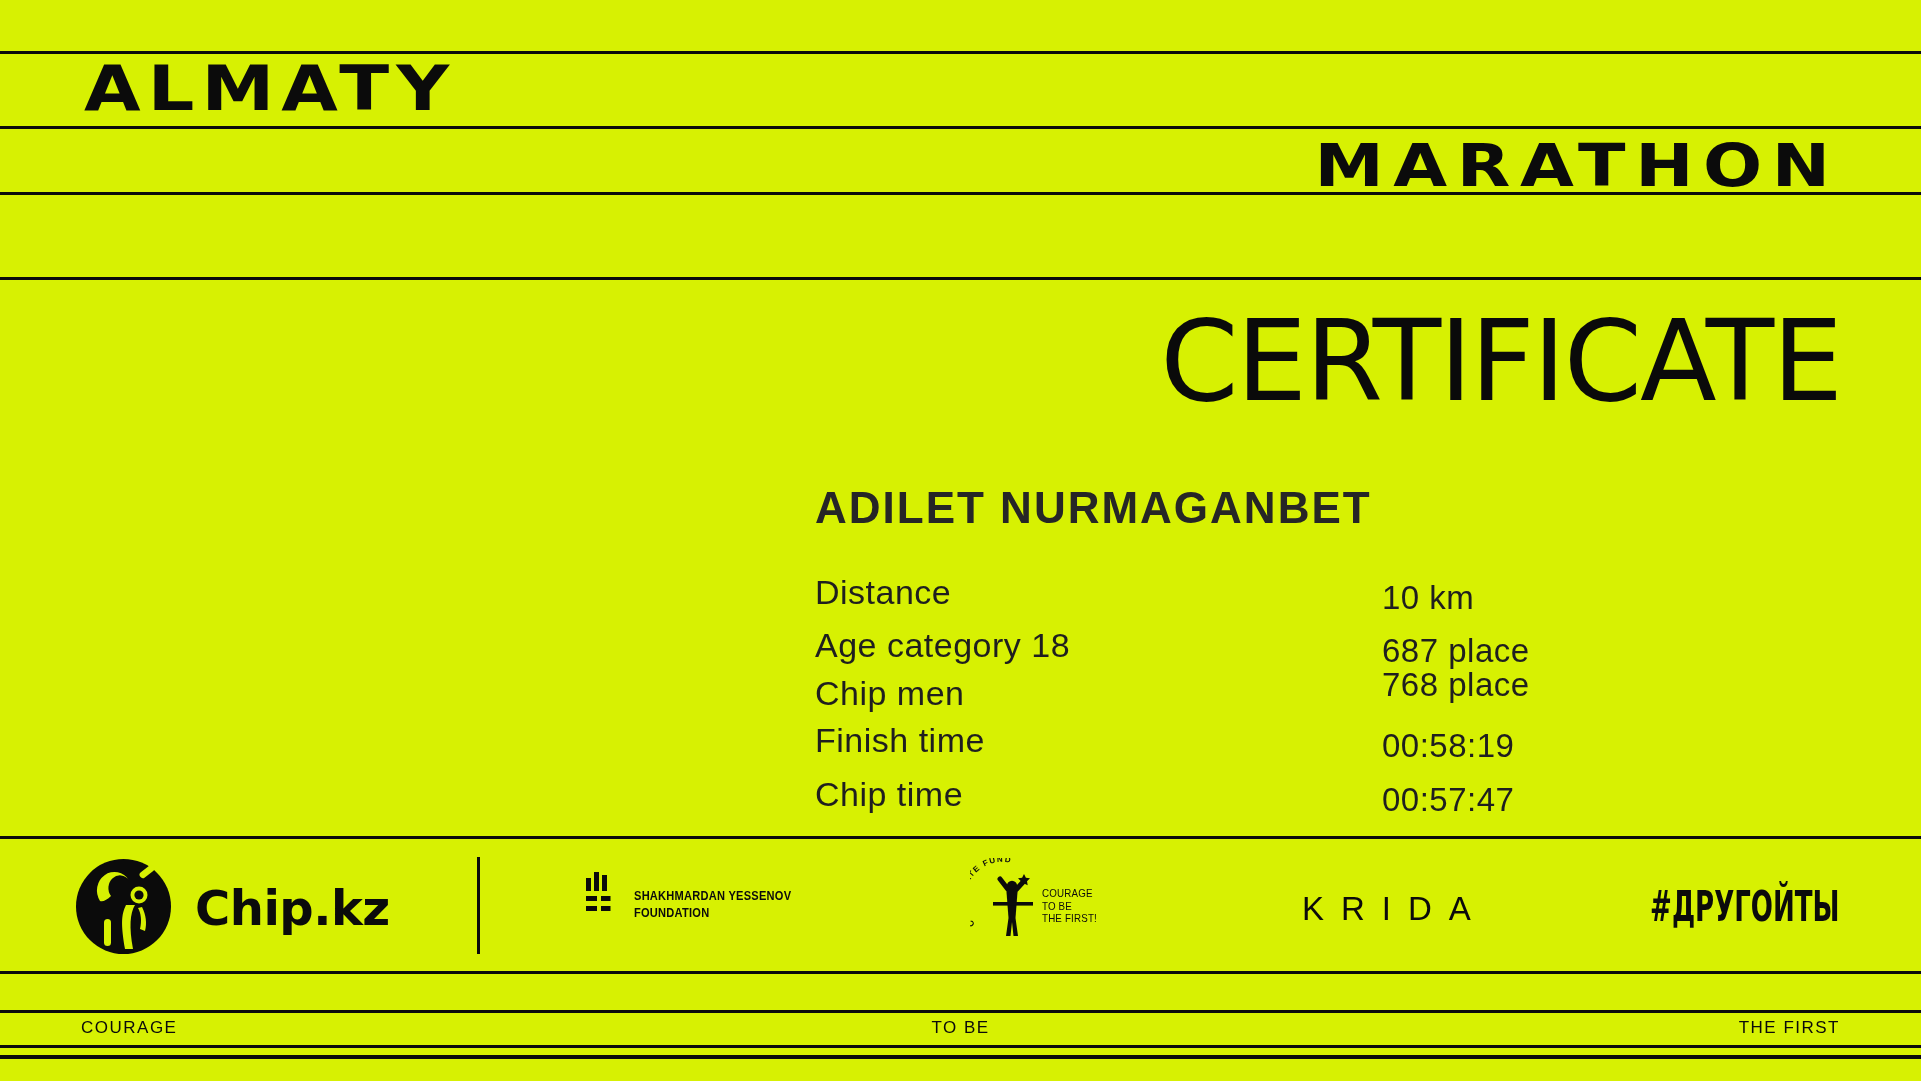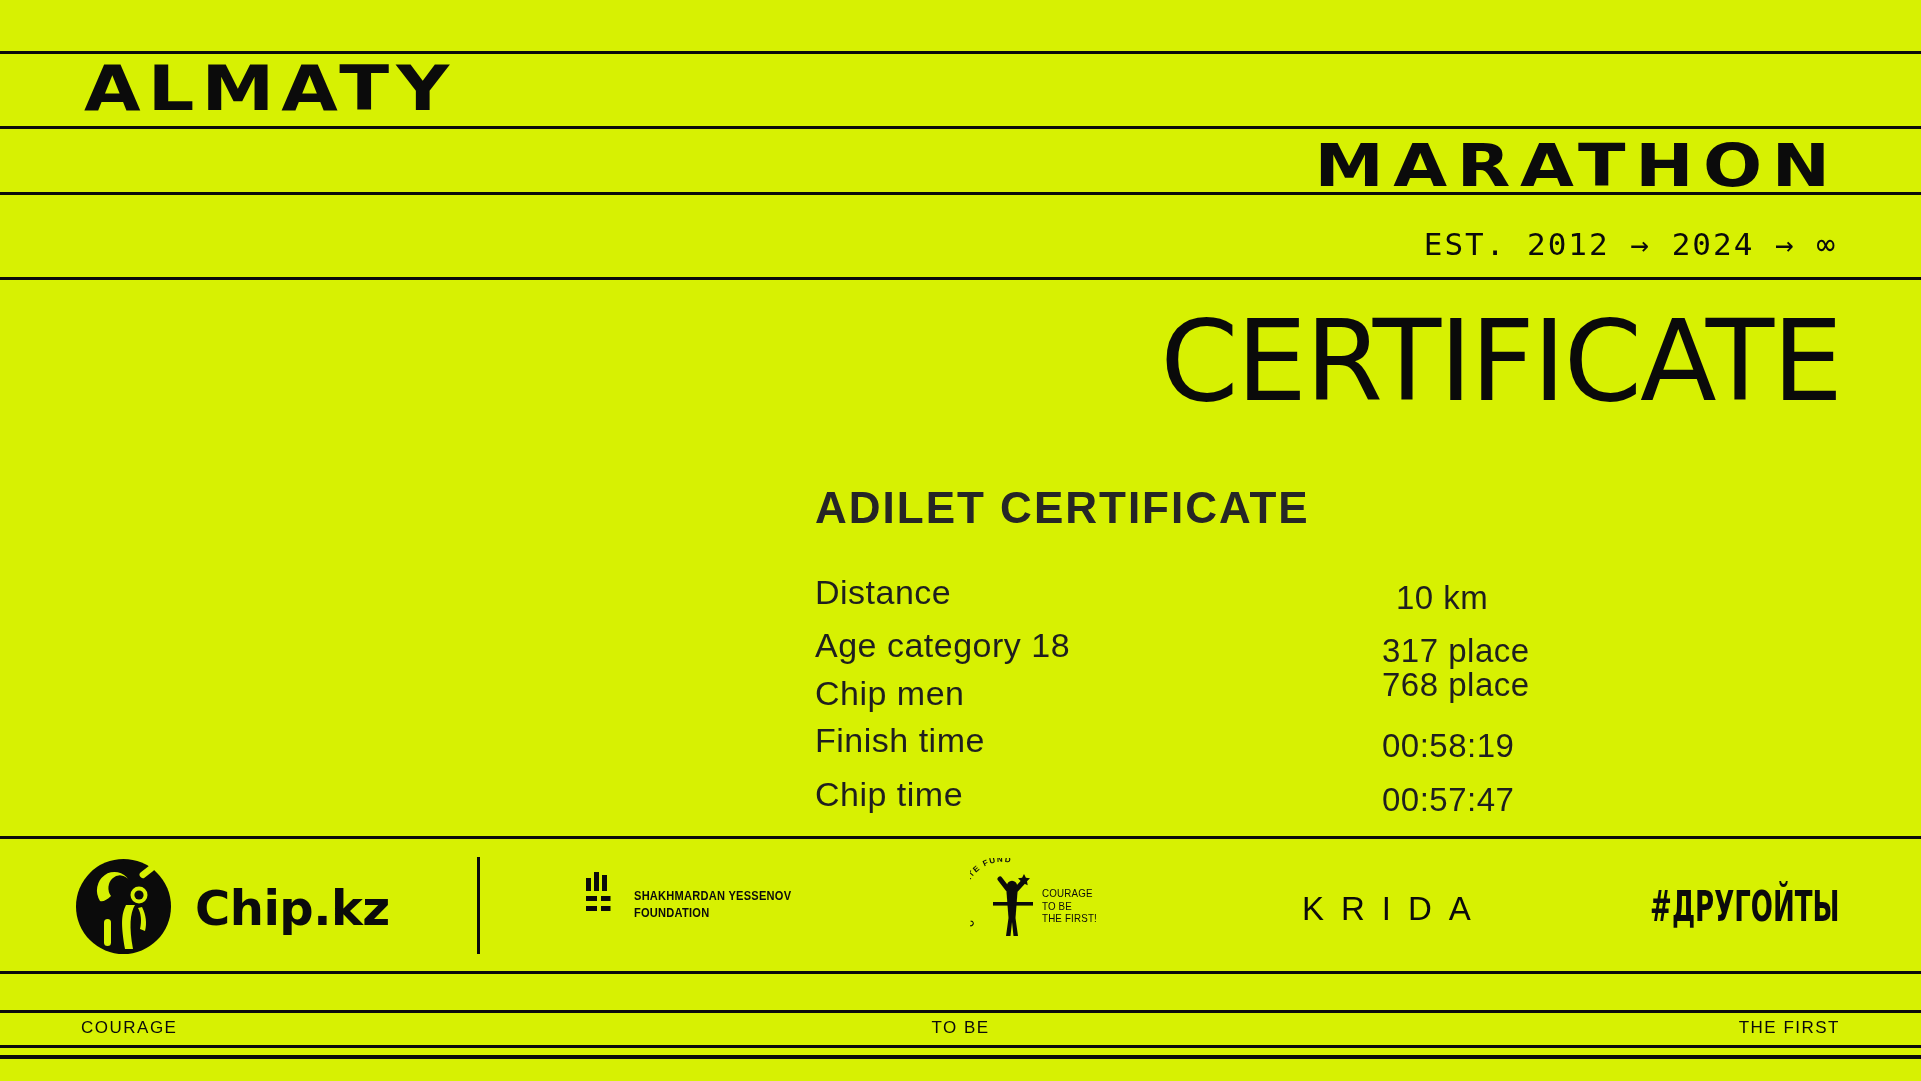--- a/index.html
+++ b/index.html
@@ -49,21 +49,21 @@
   }
   .runner-name{
     position:absolute;left:815px;top:486px;
     font-weight:700;font-size:44px;line-height:44px;letter-spacing:2px;
     color:#262626;white-space:nowrap;
   }
 
   
   .res-label{position:absolute;left:815px;font-size:34px;line-height:34px;letter-spacing:0.5px;color:var(--text);white-space:nowrap;}
   .res-value{position:absolute;left:1382px;font-size:33px;line-height:33px;letter-spacing:0.5px;color:var(--text);white-space:nowrap;}
-  .row0 .res-label{top:575px;} .row0 .res-value{top:581px;margin-left:14px;}
+  .row0 .res-label{top:575px;} .row0 .res-value{top:581px;}
   .row1 .res-label{top:628px;} .row1 .res-value{top:634px;}
   .row2 .res-label{top:676px;} .row2 .res-value{top:668px;}
   .row3 .res-label{top:723px;} .row3 .res-value{top:729px;}
   .row4 .res-label{top:777px;} .row4 .res-value{top:783px;}
 
   
   .kaspi-logo{position:absolute;left:76px;top:859px;}
   .kaspi-word{
     position:absolute;left:195px;top:884px;
     font-family:"DejaVu Sans", sans-serif;
@@ -113,32 +113,31 @@
   <div class="rule r3"></div>
   <div class="rule r4"></div>
   <div class="rule r5"></div>
   <div class="rule r6"></div>
   <div class="rule r7"></div>
   <div class="rule r8"></div>
   <div class="rule r9"></div>
 
   <div class="almaty">ALMATY</div>
   <div class="marathon">MARATHON</div>
-  <div class="est-line">EST. 2012 → 2024 → ∞</div>
 
   <div class="cert-title">CERTIFICATE</div>
-  <div class="runner-name">ADILET CERTIFICATE</div>
+  <div class="runner-name">ADILET NURMAGANBET</div>
 
   <div class="row0">
     <div class="res-label">Distance</div>
     <div class="res-value">10 km</div>
   </div>
   <div class="row1">
     <div class="res-label">Age category 18</div>
-    <div class="res-value">317 place</div>
+    <div class="res-value">687 place</div>
   </div>
   <div class="row2">
     <div class="res-label">Chip men</div>
     <div class="res-value">768 place</div>
   </div>
   <div class="row3">
     <div class="res-label">Finish time</div>
     <div class="res-value">00:58:19</div>
   </div>
   <div class="row4">

